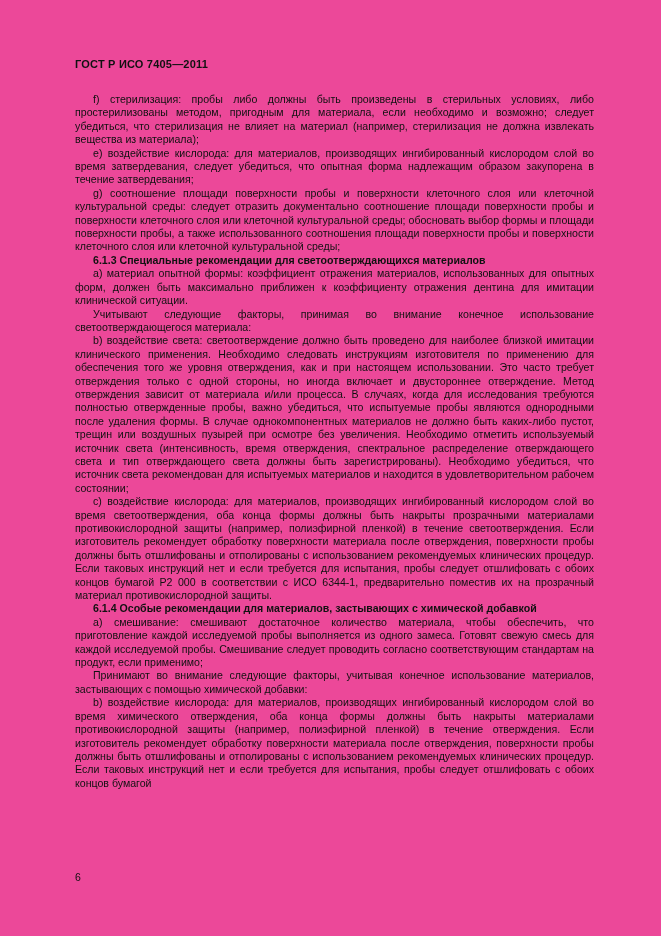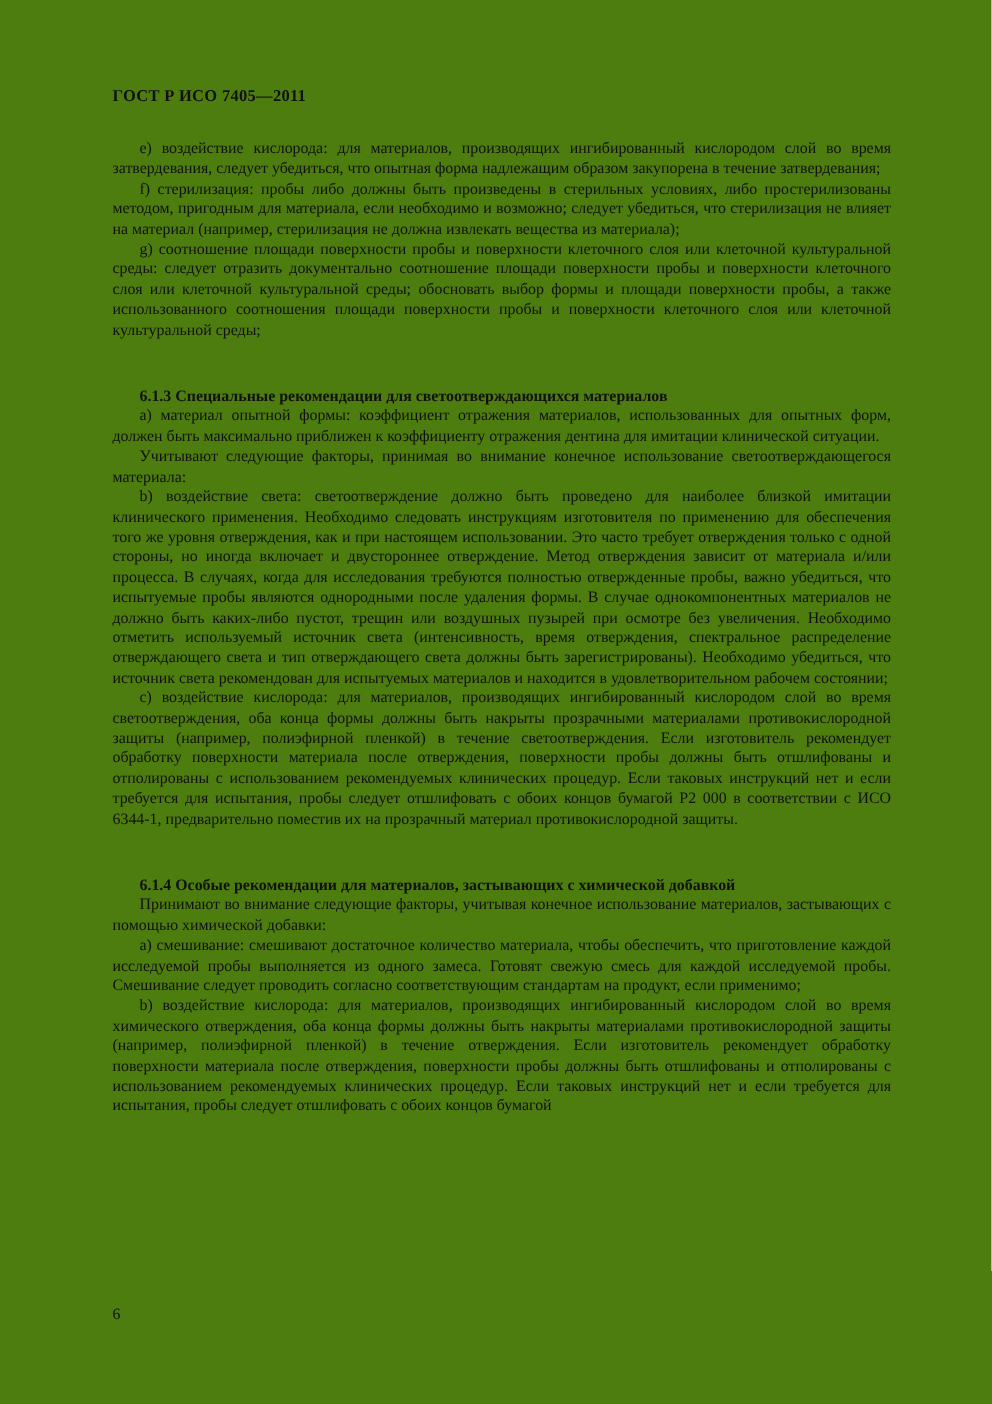--- a/index.html
+++ b/index.html
@@ -4,24 +4,24 @@
 <style>
   html, body {
     margin: 0;
     padding: 0;
     background: #ffffff;
   }
   .page {
     position: relative;
     width: 661px;
     height: 936px;
-    background: #4d7c0f;
+    background: #ec4899;
     box-sizing: border-box;
     padding: 58px 67px 0 75px;
-    font-family: Liberation Serif, serif;
+    font-family: Liberation Sans, sans-serif;
     color: #111111;
     overflow: hidden;
   }
   .doc-header {
     font-size: 11px;
     font-weight: bold;
     letter-spacing: 0.2px;
     margin: 0 0 23px 0;
   }
   .body-text {
@@ -29,49 +29,48 @@
     line-height: 13.4px;
   }
   .body-text p {
     margin: 0;
     text-align: justify;
     text-indent: 18px;
   }
   .body-text p.heading {
     font-weight: bold;
     text-align: left;
-    margin-top: 31px;
   }
   .body-text p.note {
     font-size: 9.2px;
     line-height: 11.6px;
     margin: 4px 0 5px 0;
   }
   .page-number {
     position: absolute;
     left: 75px;
     top: 871px;
     font-size: 10.5px;
   }
 </style>
 </head>
 <body>
 
 <div class="page">
   <p class="doc-header">ГОСТ Р ИСО 7405—2011</p>
 
   <div class="body-text">
+    <p>f) стерилизация: пробы либо должны быть произведены в стерильных условиях, либо простерилизованы методом, пригодным для материала, если необходимо и возможно; следует убедиться, что стерилизация не влияет на материал (например, стерилизация не должна извлекать вещества из материала);</p>
     <p>e) воздействие кислорода: для материалов, производящих ингибированный кислородом слой во время затвердевания, следует убедиться, что опытная форма надлежащим образом закупорена в течение затвердевания;</p>
-    <p>f) стерилизация: пробы либо должны быть произведены в стерильных условиях, либо простерилизованы методом, пригодным для материала, если необходимо и возможно; следует убедиться, что стерилизация не влияет на материал (например, стерилизация не должна извлекать вещества из материала);</p>
     <p>g) соотношение площади поверхности пробы и поверхности клеточного слоя или клеточной культуральной среды: следует отразить документально соотношение площади поверхности пробы и поверхности клеточного слоя или клеточной культуральной среды; обосновать выбор формы и площади поверхности пробы, а также использованного соотношения площади поверхности пробы и поверхности клеточного слоя или клеточной культуральной среды;</p>
     <p class="heading">6.1.3 Специальные рекомендации для светоотверждающихся материалов</p>
     <p>а) материал опытной формы: коэффициент отражения материалов, использованных для опытных форм, должен быть максимально приближен к коэффициенту отражения дентина для имитации клинической ситуации.</p>
     <p>Учитывают следующие факторы, принимая во внимание конечное использование светоотверждающегося материала:</p>
     <p>b) воздействие света: светоотверждение должно быть проведено для наиболее близкой имитации клинического применения. Необходимо следовать инструкциям изготовителя по применению для обеспечения того же уровня отверждения, как и при настоящем использовании. Это часто требует отверждения только с одной стороны, но иногда включает и двустороннее отверждение. Метод отверждения зависит от материала и/или процесса. В случаях, когда для исследования требуются полностью отвержденные пробы, важно убедиться, что испытуемые пробы являются однородными после удаления формы. В случае однокомпонентных материалов не должно быть каких-либо пустот, трещин или воздушных пузырей при осмотре без увеличения. Необходимо отметить используемый источник света (интенсивность, время отверждения, спектральное распределение отверждающего света и тип отверждающего света должны быть зарегистрированы). Необходимо убедиться, что источник света рекомендован для испытуемых материалов и находится в удовлетворительном рабочем состоянии;</p>
     <p>с) воздействие кислорода: для материалов, производящих ингибированный кислородом слой во время светоотверждения, оба конца формы должны быть накрыты прозрачными материалами противокислородной защиты (например, полиэфирной пленкой) в течение светоотверждения. Если изготовитель рекомендует обработку поверхности материала после отверждения, поверхности пробы должны быть отшлифованы и отполированы с использованием рекомендуемых клинических процедур. Если таковых инструкций нет и если требуется для испытания, пробы следует отшлифовать с обоих концов бумагой Р2 000 в соответствии с ИСО 6344-1, предварительно поместив их на прозрачный материал противокислородной защиты.</p>
     <p class="heading">6.1.4 Особые рекомендации для материалов, застывающих с химической добавкой</p>
+    <p>а) смешивание: смешивают достаточное количество материала, чтобы обеспечить, что приготовление каждой исследуемой пробы выполняется из одного замеса. Готовят свежую смесь для каждой исследуемой пробы. Смешивание следует проводить согласно соответствующим стандартам на продукт, если применимо;</p>
     <p>Принимают во внимание следующие факторы, учитывая конечное использование материалов, застывающих с помощью химической добавки:</p>
-    <p>а) смешивание: смешивают достаточное количество материала, чтобы обеспечить, что приготовление каждой исследуемой пробы выполняется из одного замеса. Готовят свежую смесь для каждой исследуемой пробы. Смешивание следует проводить согласно соответствующим стандартам на продукт, если применимо;</p>
     <p>b) воздействие кислорода: для материалов, производящих ингибированный кислородом слой во время химического отверждения, оба конца формы должны быть накрыты материалами противокислородной защиты (например, полиэфирной пленкой) в течение отверждения. Если изготовитель рекомендует обработку поверхности материала после отверждения, поверхности пробы должны быть отшлифованы и отполированы с использованием рекомендуемых клинических процедур. Если таковых инструкций нет и если требуется для испытания, пробы следует отшлифовать с обоих концов бумагой</p>
   </div>
 
   <div class="page-number">6</div>
 </div>
 
 </body></html>

